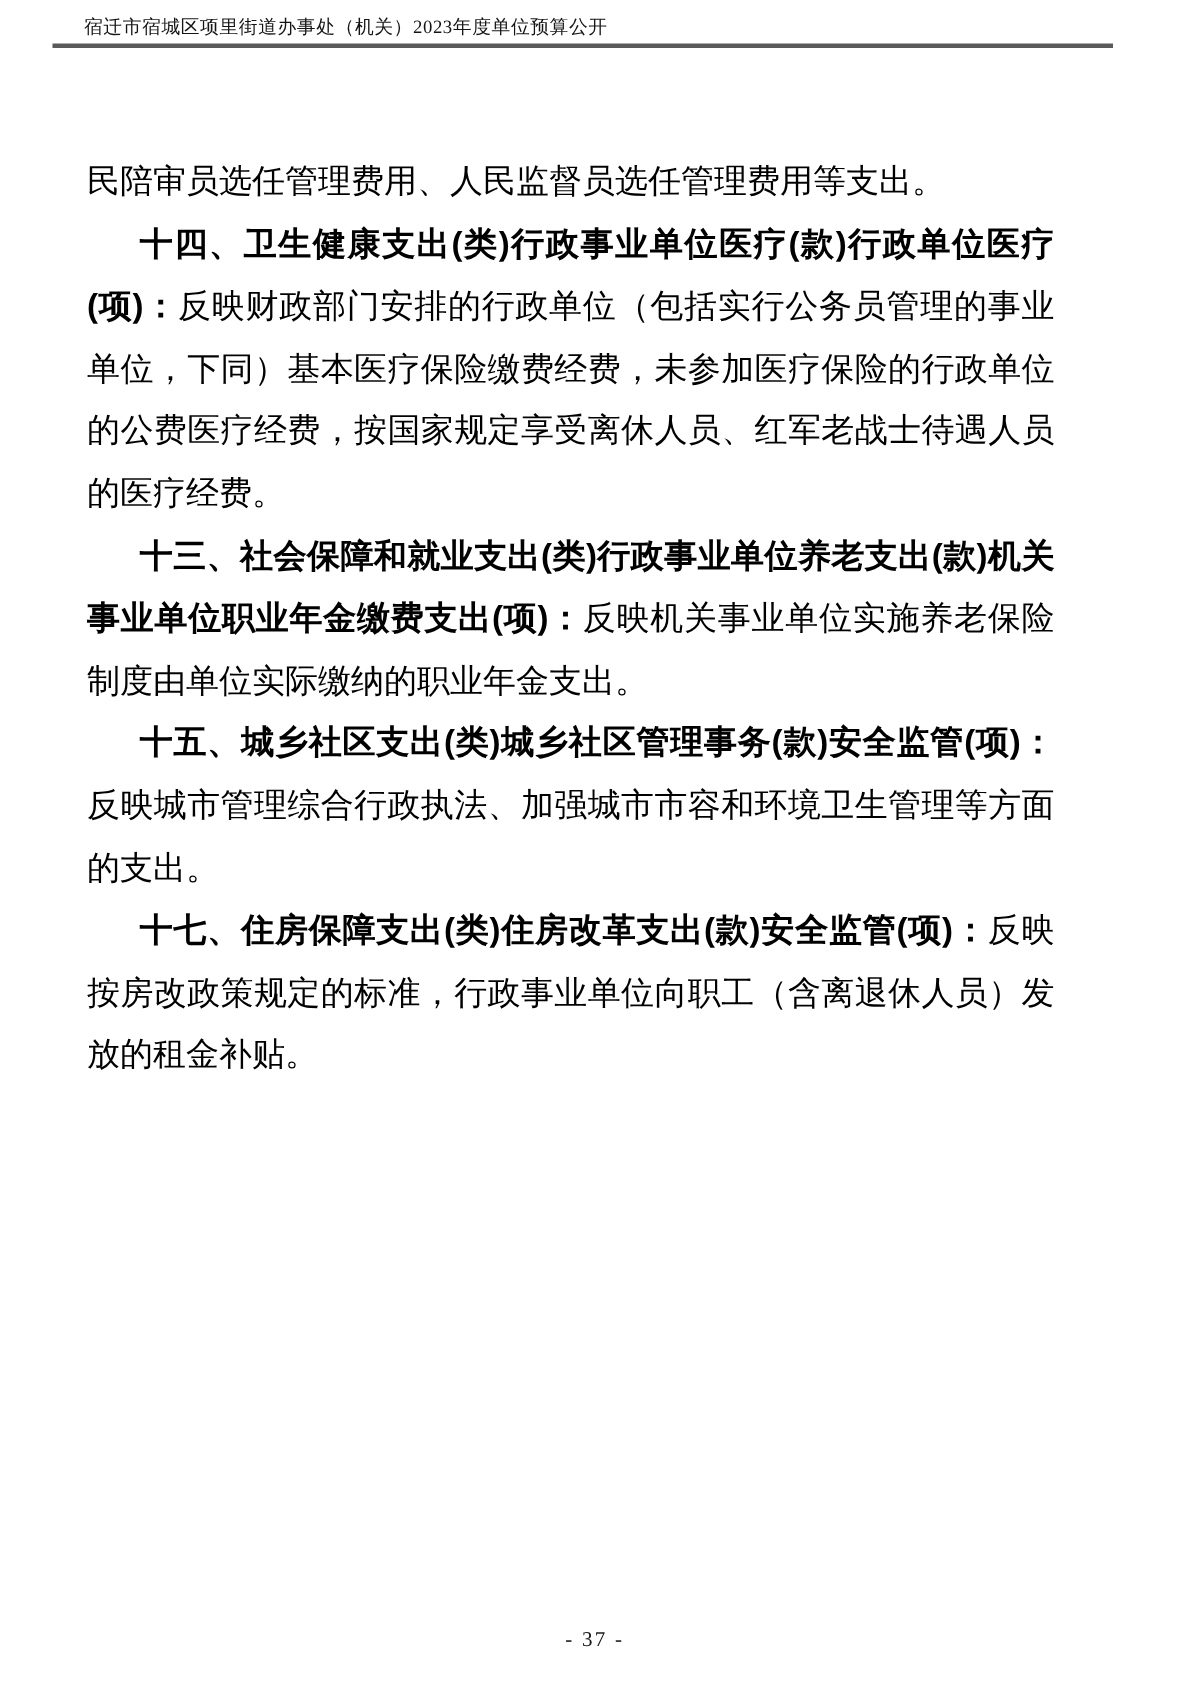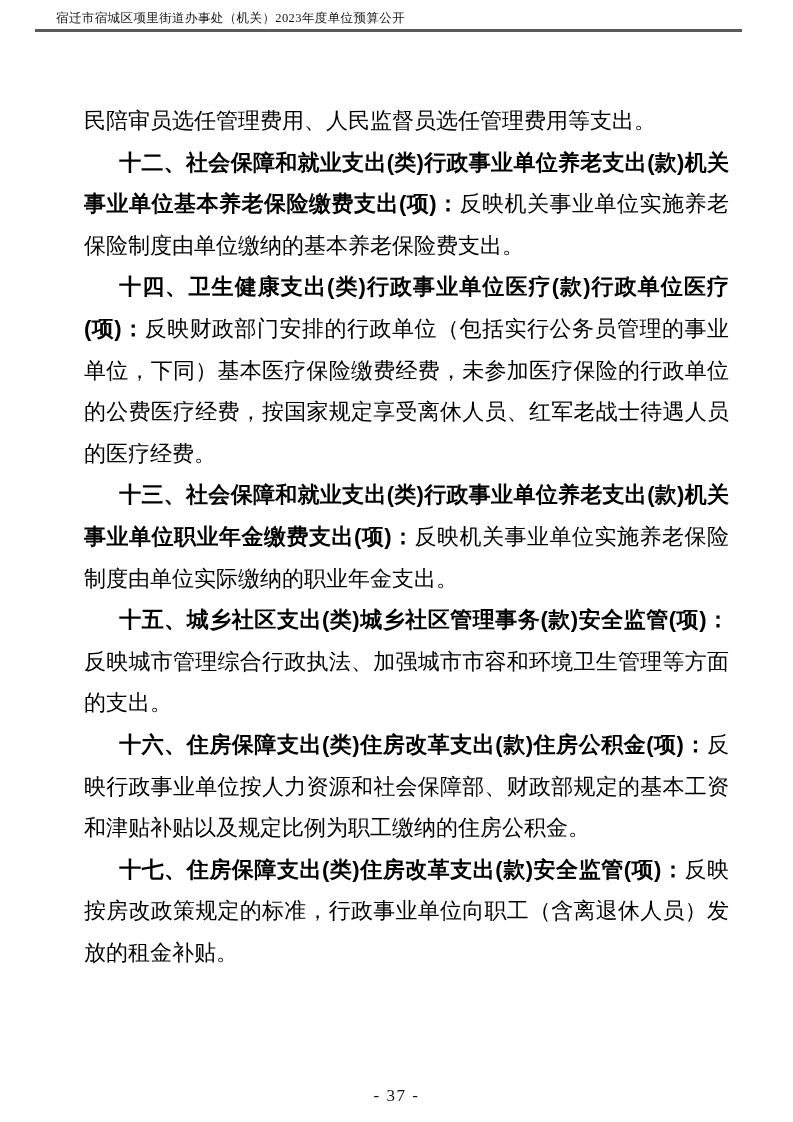--- a/index.html
+++ b/index.html
@@ -31,21 +31,21 @@
     left: 35px;
     top: 29px;
     width: 707px;
     height: 2.5px;
     background: #5a5a5a;
   }
 
   
   .doc-body {
     position: absolute;
-    left: 84px;
+    left: 58px;
     top: 100px;
     width: 645px;
     font-size: 22px;
     line-height: 41.6px;
     text-align: justify;
     text-justify: inter-character;
     word-break: normal;
   }
   .doc-body p {
     margin: 0;
@@ -60,46 +60,44 @@
     font-weight: 700;
   }
 
   
   .page-number {
     position: absolute;
     left: 0;
     right: 0;
     top: 1086px;
     text-align: center;
-    font-size: 17px;
+    font-size: 14px;
     letter-spacing: 1.5px;
     color: #141414;
   }
 </style>
 </head>
 <body>
 
 <div class="page">
 
   <div class="header-title">宿迁市宿城区项里街道办事处（机关）2023年度单位预算公开</div>
   <div class="header-rule"></div>
 
   <div class="doc-body">
 
     <p class="continuation"><span>民陪审员选任管理费用、人民监督员选任管理费用等支出。</span></p>
 
-    <p><b>十二、社会保障和就业支出(类)行政事业单位养老支出(款)机关事业单位基本养老保险缴费支出(项)：</b><span>反映机关事业单位实施养老保险制度由单位缴纳的基本养老保险费支出。</span></p>
 
     <p><b>十四、卫生健康支出(类)行政事业单位医疗(款)行政单位医疗(项)：</b><span>反映财政部门安排的行政单位（包括实行公务员管理的事业单位，下同）基本医疗保险缴费经费，未参加医疗保险的行政单位的公费医疗经费，按国家规定享受离休人员、红军老战士待遇人员的医疗经费。</span></p>
 
     <p><b>十三、社会保障和就业支出(类)行政事业单位养老支出(款)机关事业单位职业年金缴费支出(项)：</b><span>反映机关事业单位实施养老保险制度由单位实际缴纳的职业年金支出。</span></p>
 
     <p><b>十五、城乡社区支出(类)城乡社区管理事务(款)安全监管(项)：</b><span>反映城市管理综合行政执法、加强城市市容和环境卫生管理等方面的支出。</span></p>
 
-    <p><b>十六、住房保障支出(类)住房改革支出(款)住房公积金(项)：</b><span>反映行政事业单位按人力资源和社会保障部、财政部规定的基本工资和津贴补贴以及规定比例为职工缴纳的住房公积金。</span></p>
 
     <p><b>十七、住房保障支出(类)住房改革支出(款)安全监管(项)：</b><span>反映按房改政策规定的标准，行政事业单位向职工（含离退休人员）发放的租金补贴。</span></p>
 
 
   </div>
 
   <div class="page-number">- 37 -</div>
 
 </div>
 

